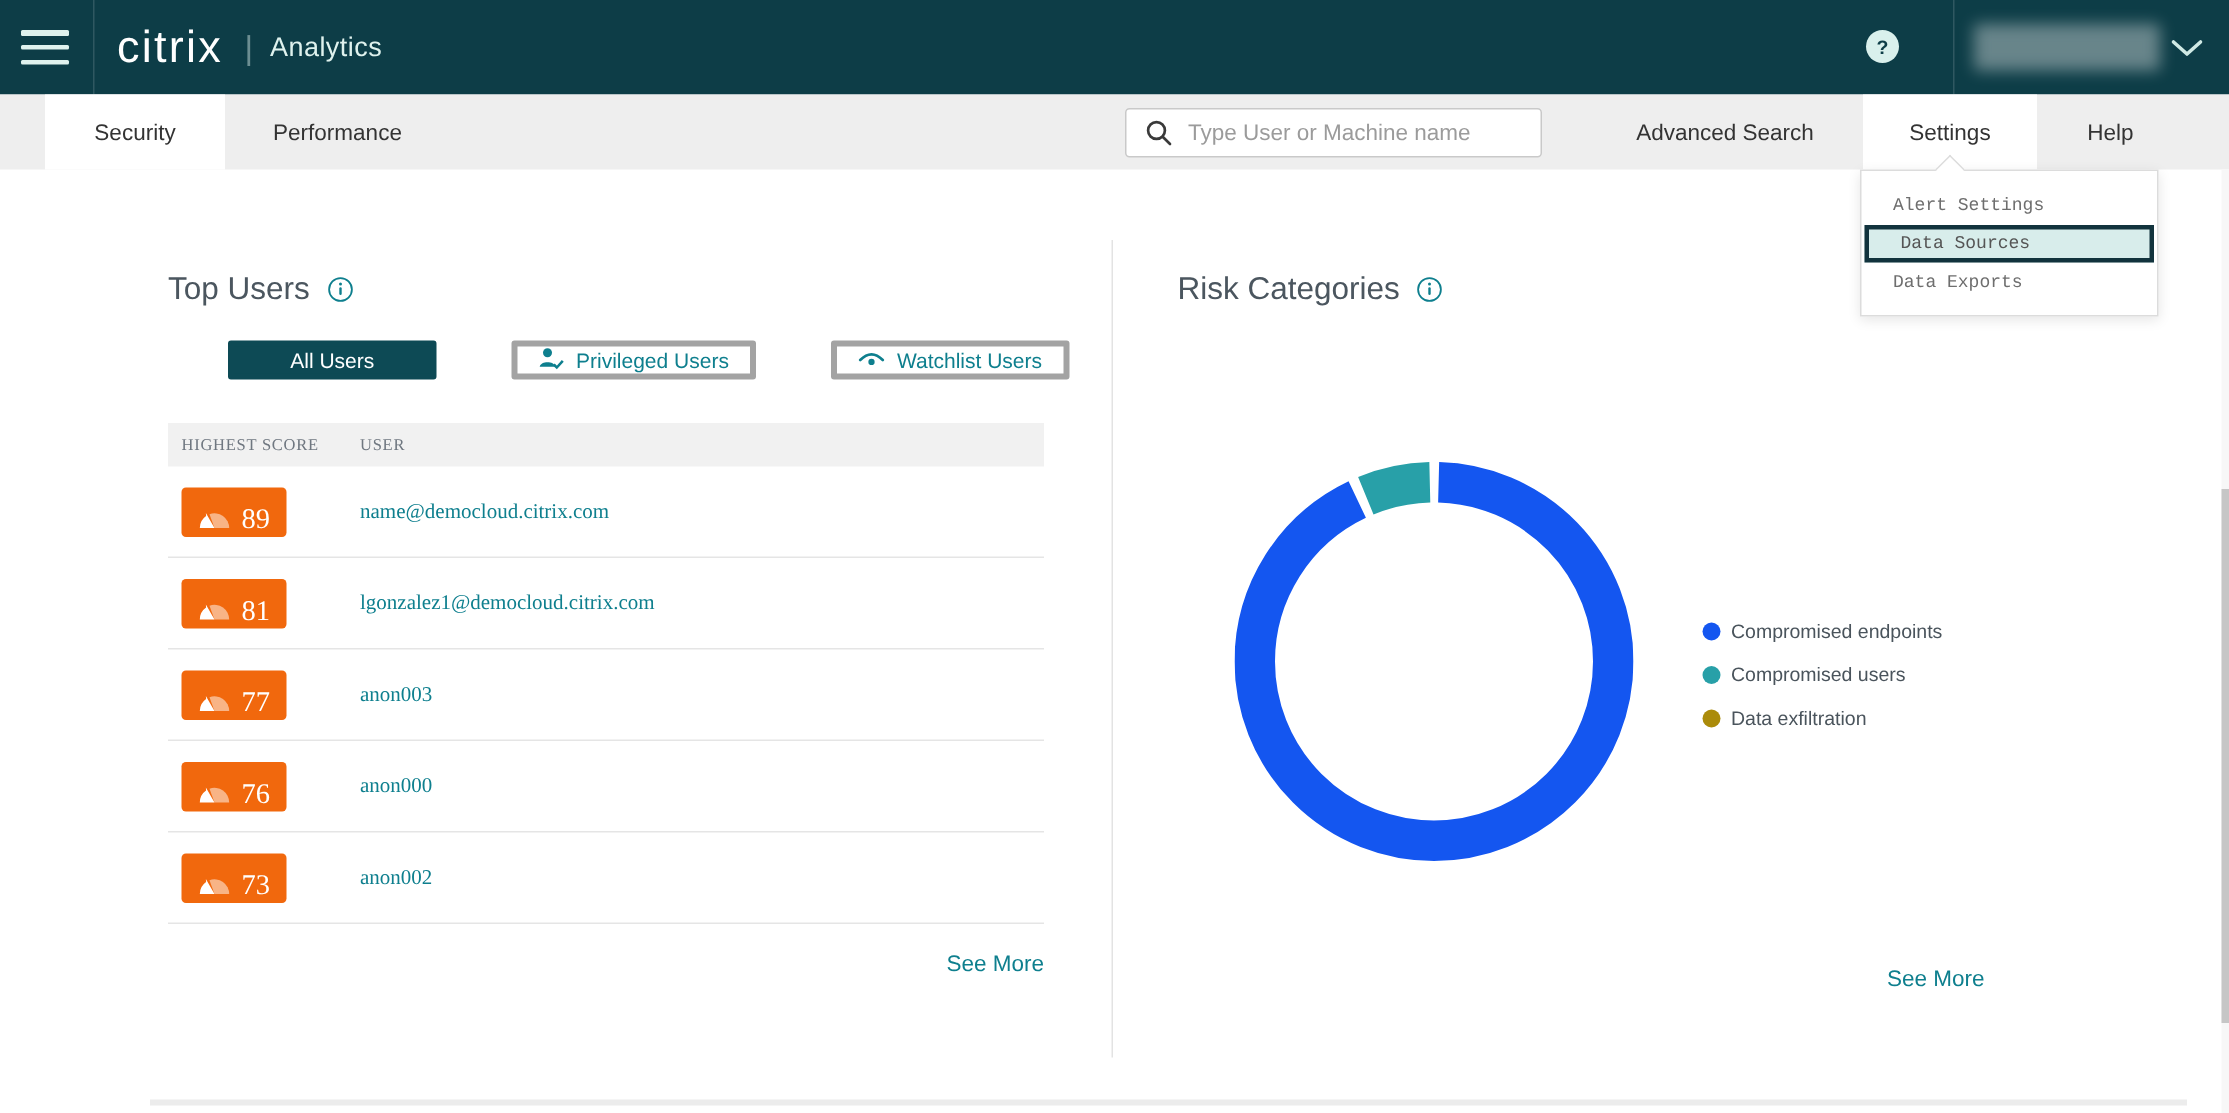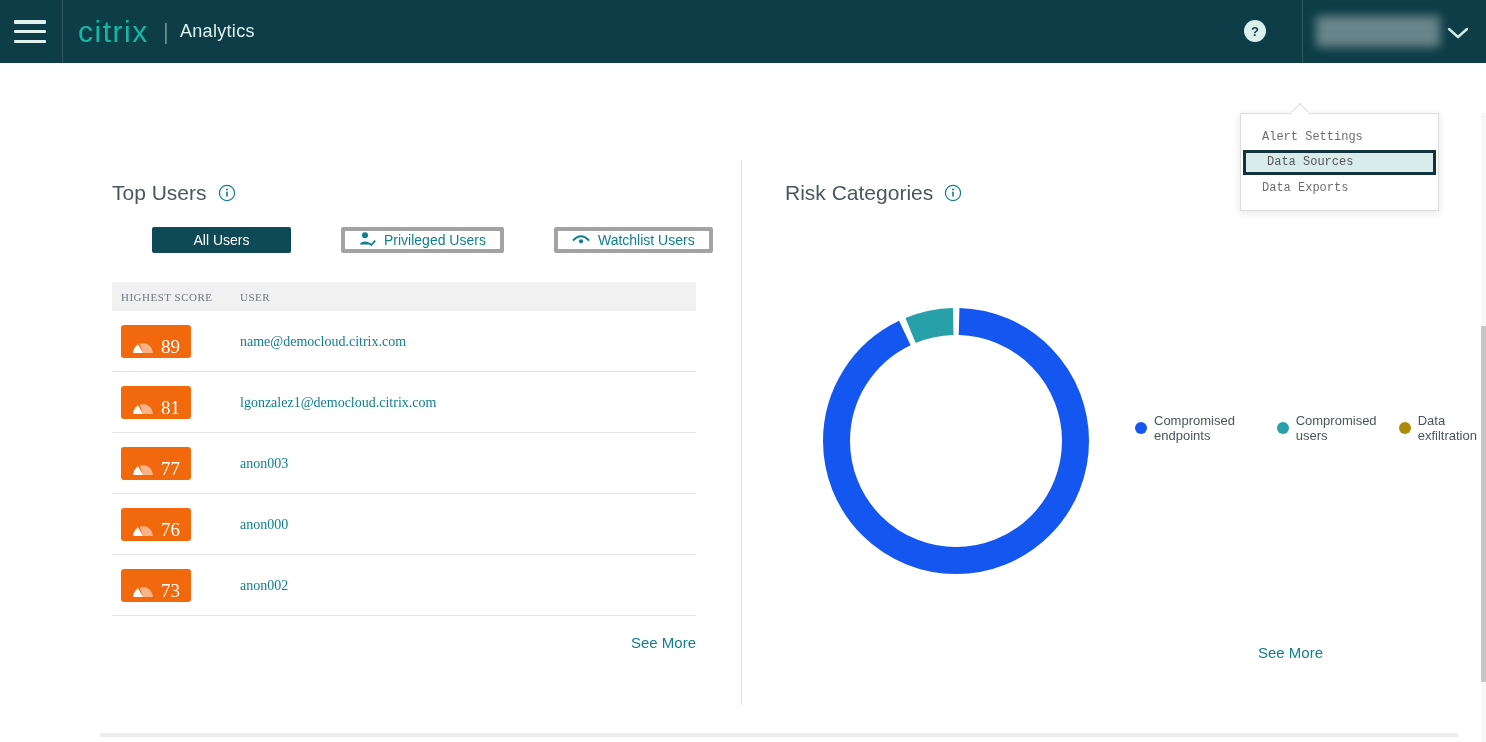--- a/index.html
+++ b/index.html
@@ -4,21 +4,21 @@
 <style>
   * { margin:0; padding:0; box-sizing:border-box; }
   body { font-family:"Liberation Sans", sans-serif; background:#fff; }
   .screen { position:relative; width:1486px; height:742px; background:#fff; overflow:hidden; }
 
   
   .topbar { position:absolute; left:0; top:0; width:100%; height:63px; background:#0d3d47; }
   .hamburger { position:absolute; left:14px; top:20px; width:32px; height:23px; display:flex; flex-direction:column; justify-content:space-between; cursor:pointer; }
   .hamburger span { display:block; height:3.5px; background:#dff2ee; border-radius:1px; }
   .topbar-div { position:absolute; top:0; width:1px; height:63px; background:rgba(255,255,255,0.14); }
-  .brand { position:absolute; left:78px; top:0; height:63px; display:flex; align-items:center; color:#14b8a6; font-size:30px; letter-spacing:1.5px; font-weight:400; }
+  .brand { position:absolute; left:78px; top:0; height:63px; display:flex; align-items:center; color:#ffffff; font-size:30px; letter-spacing:1.5px; font-weight:400; }
   .brand-sep { position:absolute; left:163px; top:0; height:63px; display:flex; align-items:center; color:rgba(223,242,238,0.45); font-size:22px; font-weight:300; }
   .product { position:absolute; left:180px; top:0; height:63px; display:flex; align-items:center; color:#dff2ee; font-size:18px; letter-spacing:0.3px; }
   .help-circle { position:absolute; left:1244px; top:20px; width:22px; height:22px; border-radius:50%; background:#d9f0ec; color:#0d3d47; font-size:13px; font-weight:bold; display:flex; align-items:center; justify-content:center; cursor:pointer; }
   .user-blur { position:absolute; left:1316px; top:16px; width:124px; height:31px; background:#c2cccd; opacity:0.5; filter:blur(5px); border-radius:2px; }
   .chevron { position:absolute; left:1446px; top:26px; width:24px; height:13px; cursor:pointer; }
 
   
   .navbar { position:absolute; left:0; top:63px; width:100%; height:50px; background:#eeeeee; }
   .nav-tab { position:absolute; top:0; height:50px; display:flex; align-items:center; justify-content:center; font-size:15px; color:#333; cursor:pointer; }
   .nav-tab.active { background:#ffffff; }
@@ -58,21 +58,21 @@
   .see-more { position:absolute; color:#0e7f8e; font-size:15px; cursor:pointer; }
   .see-more-left { left:112px; width:584px; top:634px; text-align:right; }
   .see-more-right { left:1258px; top:644px; }
 
   .v-divider { position:absolute; left:741px; top:160px; width:1px; height:545px; background:#e3e3e3; }
   .bottom-line { position:absolute; left:100px; top:733px; width:1358px; height:4px; background:#ececec; }
 
   
   .donut-wrap { position:absolute; left:823px; top:308px; width:266px; height:266px; }
   .donut-center { position:absolute; left:856px; top:399px; width:200px; text-align:center; color:#5d6b78; font-size:20px; line-height:28px; }
-  .legend { position:absolute; left:1135px; top:413px; display:flex; flex-direction:row; gap:14px; }
+  .legend { position:absolute; left:1135px; top:413px; display:flex; flex-direction:column; gap:14px; }
   .legend-item { display:flex; align-items:center; gap:7px; font-size:13px; color:#4a545c; }
   .legend-dot { width:12px; height:12px; border-radius:50%; flex:0 0 12px; }
 
   
   .scroll-track { position:absolute; right:0; top:113px; width:5px; height:629px; background:#f7f7f7; }
   .scroll-thumb { position:absolute; right:0; top:326px; width:5px; height:356px; background:#c6c6c6; cursor:pointer; }
 </style>
 </head>
 <body>
 
@@ -91,20 +91,36 @@
     <div class="help-circle">?</div>
     <div class="topbar-div" style="left:1302px"></div>
     <div class="user-blur"></div>
     <div class="chevron">
       <svg width="24" height="13" viewBox="0 0 24 13">
           <polyline points="3,2 12,10 21,2" fill="none" stroke="#cfe9e4" stroke-width="2.4" stroke-linecap="round" stroke-linejoin="round"></polyline>
         </svg>
     </div>
   </div>
 
+  <div class="navbar">
+    <div class="nav-tab tab-security active">Security</div>
+    <div class="nav-tab tab-performance">Performance</div>
+    <div class="searchbox">
+      <span class="s-icon">
+        <svg width="19" height="19" viewBox="0 0 19 19">
+            <circle cx="8" cy="8" r="5.6" stroke="#3a3a3a" stroke-width="1.8" fill="none"></circle>
+            <line x1="12.3" y1="12.3" x2="17" y2="17" stroke="#3a3a3a" stroke-width="1.8" stroke-linecap="round"></line>
+          </svg>
+      </span>
+      <input type="text" placeholder="Type User or Machine name" style="">
+    </div>
+    <div class="nav-link link-advanced">Advanced Search</div>
+    <div class="nav-tab tab-settings">Settings</div>
+    <div class="nav-link link-help">Help</div>
+  </div>
 
   <div class="dropdown">
     <div class="caret"></div>
     <div class="dd-item">Alert Settings</div>
     <div class="dd-item highlight">Data Sources</div>
     <div class="dd-item">Data Exports</div>
   </div>
 
   <div class="panel-title" style="left:112px; top:181px;">
     <span>Top Users</span>

